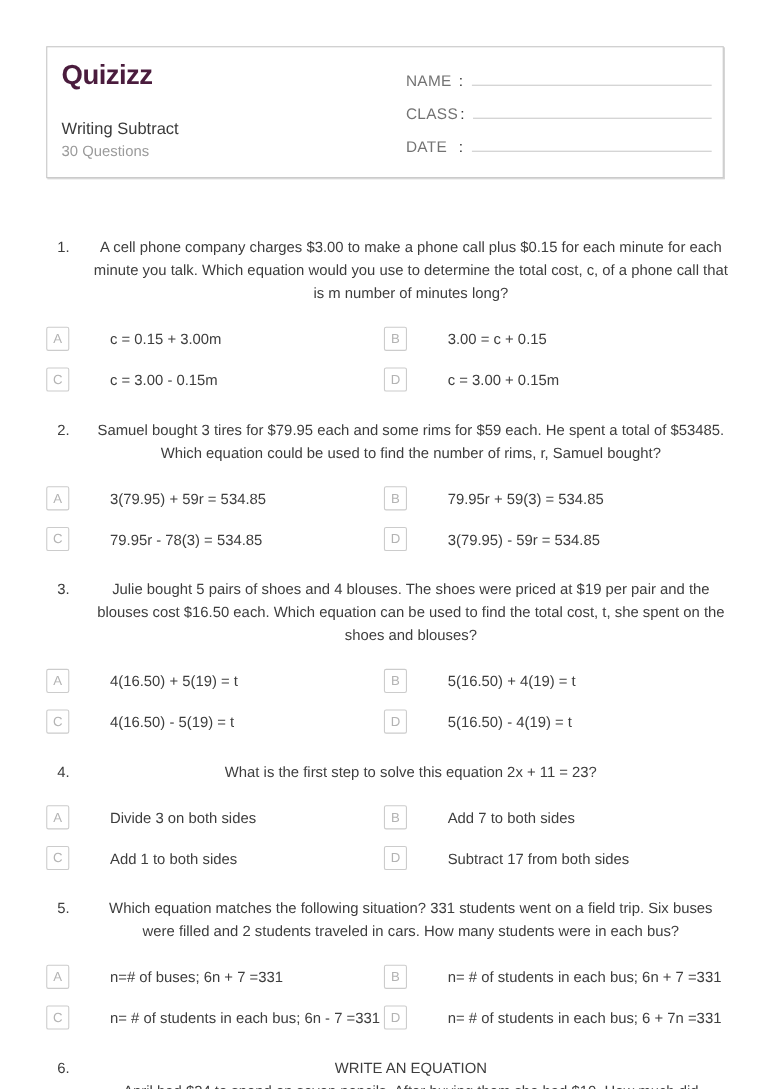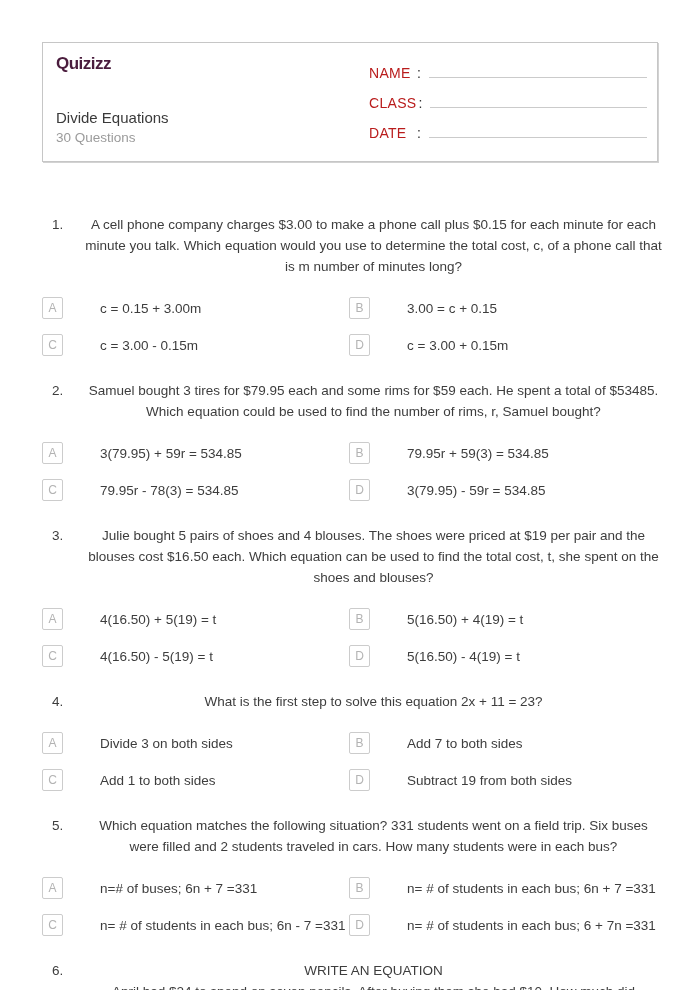--- a/index.html
+++ b/index.html
@@ -16,30 +16,30 @@
     box-sizing: border-box;
     margin: 42px 0 0 42px;
     width: 616px; height: 120px;
     border: 1px solid #c6c6c6;
     box-shadow: 1px 1px 0 #d2d2d2;
     display: flex;
     background: #fff;
   }
   .header-left { position: relative; width: 316px; box-sizing: border-box; padding: 11px 0 0 13px; }
   .logo {
-    font-size: 17px; font-weight: 800; letter-spacing: -0.5px;
+    font-size: 25px; font-weight: 800; letter-spacing: -0.5px;
     color: #4a1c3d;
   }
   .title-group { position: absolute; left: 13px; top: 66px; }
   .title { font-size: 15px; color: #3a3a3a; }
   .subtitle { font-size: 13.5px; color: #9b9b9b; margin-top: 4px; }
 
   .header-right { flex: 1; box-sizing: border-box; padding: 14px 10px 0 10px; }
   .field-row { display: flex; align-items: flex-end; height: 24px; margin-bottom: 6px; }
-  .field-word { font-size: 14px; color: #b91c1c; min-width: 46px; letter-spacing: 0.3px; margin-top: 27px; }
+  .field-word { font-size: 14px; color: #737373; min-width: 46px; letter-spacing: 0.3px; margin-top: 27px; }
   .field-colon { font-size: 14px; color: #333; margin-left: 2px; }
   .field-line { flex: 1; border-bottom: 1px solid #cbcbcb; height: 1px; margin: 0 0 3px 8px; }
 
   
   .questions { padding-left: 42px; }
   .question { margin-top: 24px; }
   .question.first { margin-top: 52px; }
   .q-row { display: flex; font-size: 13.5px; line-height: 21px; }
   .q-num { width: 43px; box-sizing: border-box; padding-left: 10px; flex: 0 0 auto; }
   .q-text { width: 577px; text-align: center; }
@@ -66,21 +66,21 @@
 </style>
 </head>
 <body>
 
 <div class="page">
 
   <div class="header-box">
     <div class="header-left">
       <div class="logo">Quizizz</div>
       <div class="title-group">
-        <div class="title">Divide Equations</div>
+        <div class="title">Writing Subtract</div>
         <div class="subtitle">30 Questions</div>
       </div>
     </div>
     <div class="header-right">
       <div class="field-row">
         <span class="field-word">NAME</span>
         <span class="field-colon">:</span>
         <span class="field-line"></span>
       </div>
       <div class="field-row">
@@ -186,21 +186,21 @@
         <div class="option">
           <span class="opt-letter">B</span>
           <span class="opt-text">Add 7 to both sides</span>
         </div>
         <div class="option">
           <span class="opt-letter">C</span>
           <span class="opt-text">Add 1 to both sides</span>
         </div>
         <div class="option">
           <span class="opt-letter">D</span>
-          <span class="opt-text">Subtract 19 from both sides</span>
+          <span class="opt-text">Subtract 17 from both sides</span>
         </div>
       </div>
     </div>
 
     <div class="question">
       <div class="q-row">
         <div class="q-num">5.</div>
         <div class="q-text">Which equation matches the following situation? 331 students went on a field trip. Six buses were filled and 2 students traveled in cars. How many students were in each bus?</div>
       </div>
       <div class="opt-grid">

